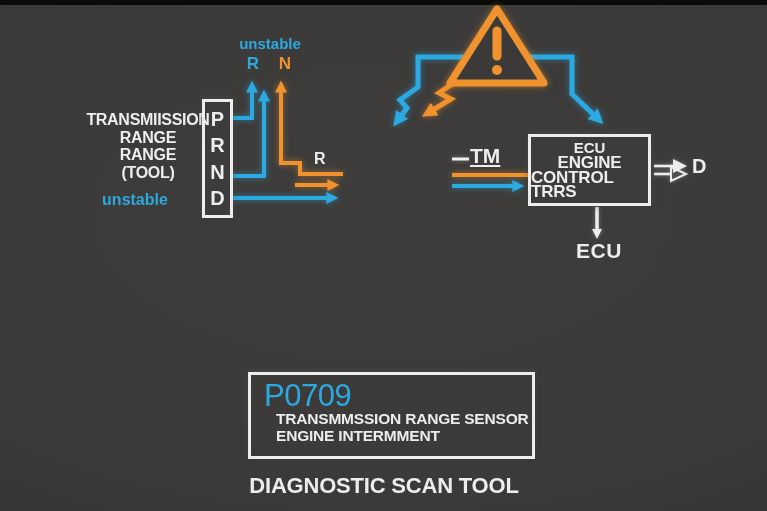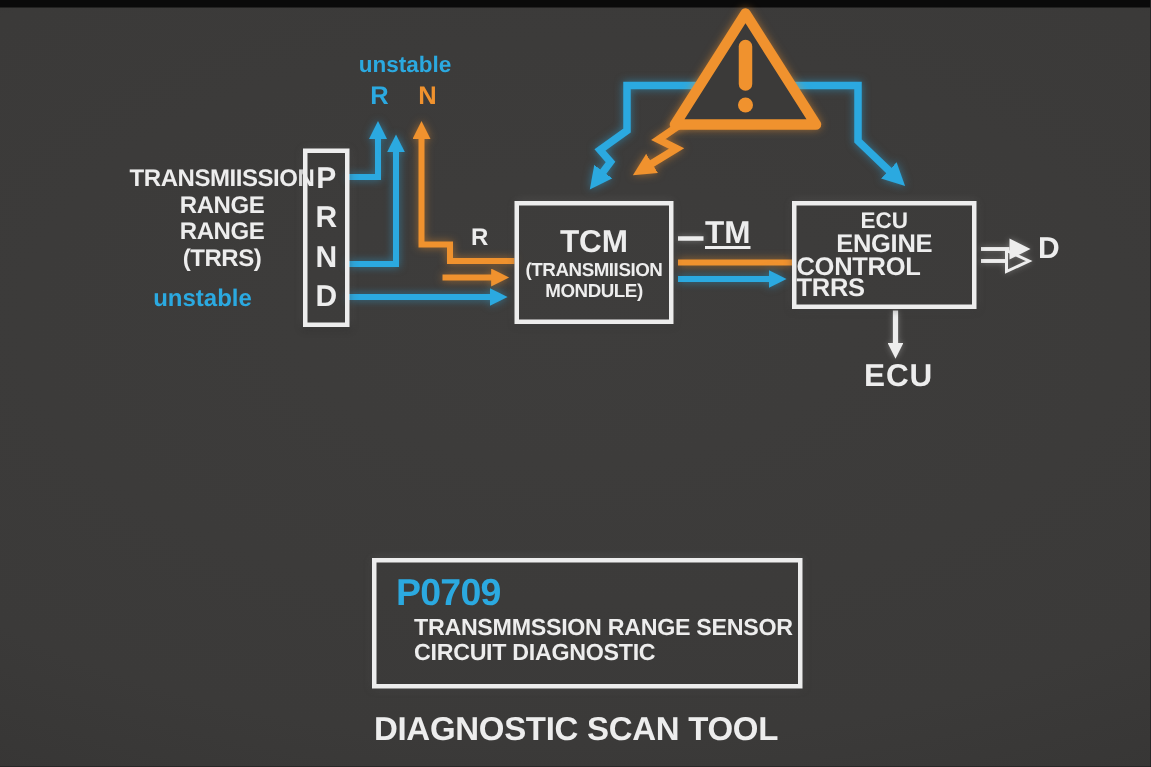--- a/index.html
+++ b/index.html
@@ -30,21 +30,21 @@
   .tcm-sub{font-weight:700;font-size:12.5px;color:#ededed;line-height:14px;letter-spacing:-0.3px;}
   .tm-label{left:470px;top:144px;font-size:21px;text-decoration:underline;}
   .r-input-label{left:314px;top:150px;font-size:16px;}
   .ecu-box{left:528px;top:134px;width:117px;height:66px;display:flex;flex-direction:column;
            justify-content:center;align-items:center;}
   .ecu-l1{font-weight:700;font-size:15px;color:#ededed;line-height:16px;}
   .ecu-l2,.ecu-l3{font-weight:700;font-size:17px;color:#ededed;line-height:14.5px;letter-spacing:-0.2px;}
   .d-label{left:692px;top:155px;font-size:20px;}
   .ecu-bottom-label{left:568px;top:239px;width:62px;font-size:21px;letter-spacing:0.5px;}
   .dtc-box{left:248px;top:372px;width:268px;height:76px;padding:5px 0 0 13px;}
-  .dtc-code{font-weight:700;font-size:25px;line-height:31px;color:#2BA9E0;letter-spacing:-0.5px;}
+  .dtc-code{font-weight:400;font-size:31px;line-height:31px;color:#2BA9E0;letter-spacing:-0.5px;}
   .dtc-desc{font-weight:700;font-size:15.5px;line-height:16.5px;color:#ededed;letter-spacing:-0.2px;margin-left:12px;}
   .scan-tool-label{left:234px;top:473px;width:300px;font-size:22px;letter-spacing:-0.2px;}
   .glow-b{filter:drop-shadow(0 0 3px rgba(43,169,224,.55));}
   .glow-o{filter:drop-shadow(0 0 3px rgba(240,146,46,.55));}
   .glow-w{filter:drop-shadow(0 0 2px rgba(255,255,255,.3));}
 </style>
 </head>
 <body>
 
 <div class="stage">
@@ -90,51 +90,46 @@
       <circle cx="497" cy="70" r="5" fill="#F0922E"></circle>
     </g>
   </svg>
 
   <div class="abs top-strip"></div>
 
   <div class="abs txt center sensor-label">
     <div>TRANSMIISSION</div>
     <div>RANGE</div>
     <div>RANGE</div>
-    <div>(TRRS)</div>
+    <div>(TOOL)</div>
   </div>
   <div class="abs txt center blue unstable-left">unstable</div>
 
   <div class="abs txt center blue unstable-top">unstable</div>
   <div class="abs txt center blue r-top">R</div>
   <div class="abs txt center orange n-top">N</div>
 
   <div class="abs box prnd-box">
     <span class="gear">P</span>
     <span class="gear">R</span>
     <span class="gear">N</span>
     <span class="gear">D</span>
   </div>
 
-  <div class="abs box tcm-box">
-    <div class="tcm-title">TCM</div>
-    <div class="tcm-sub">(TRANSMIISION</div>
-    <div class="tcm-sub">MONDULE)</div>
-  </div>
   <div class="abs txt r-input-label">R</div>
   <div class="abs txt tm-label">TM</div>
 
   <div class="abs box ecu-box">
     <div class="ecu-l1">ECU</div>
     <div class="ecu-l2">ENGINE</div>
     <div class="ecu-l3">CONTROL TRRS</div>
   </div>
   <div class="abs txt d-label">D</div>
   <div class="abs txt center ecu-bottom-label">ECU</div>
 
   <div class="abs box dtc-box">
     <div class="dtc-code">P0709</div>
     <div class="dtc-desc">TRANSMMSSION RANGE SENSOR</div>
-    <div class="dtc-desc">CIRCUIT DIAGNOSTIC</div>
+    <div class="dtc-desc">ENGINE INTERMMENT</div>
   </div>
   <div class="abs txt center scan-tool-label">DIAGNOSTIC SCAN TOOL</div>
 
 </div>
 
 </body></html>

